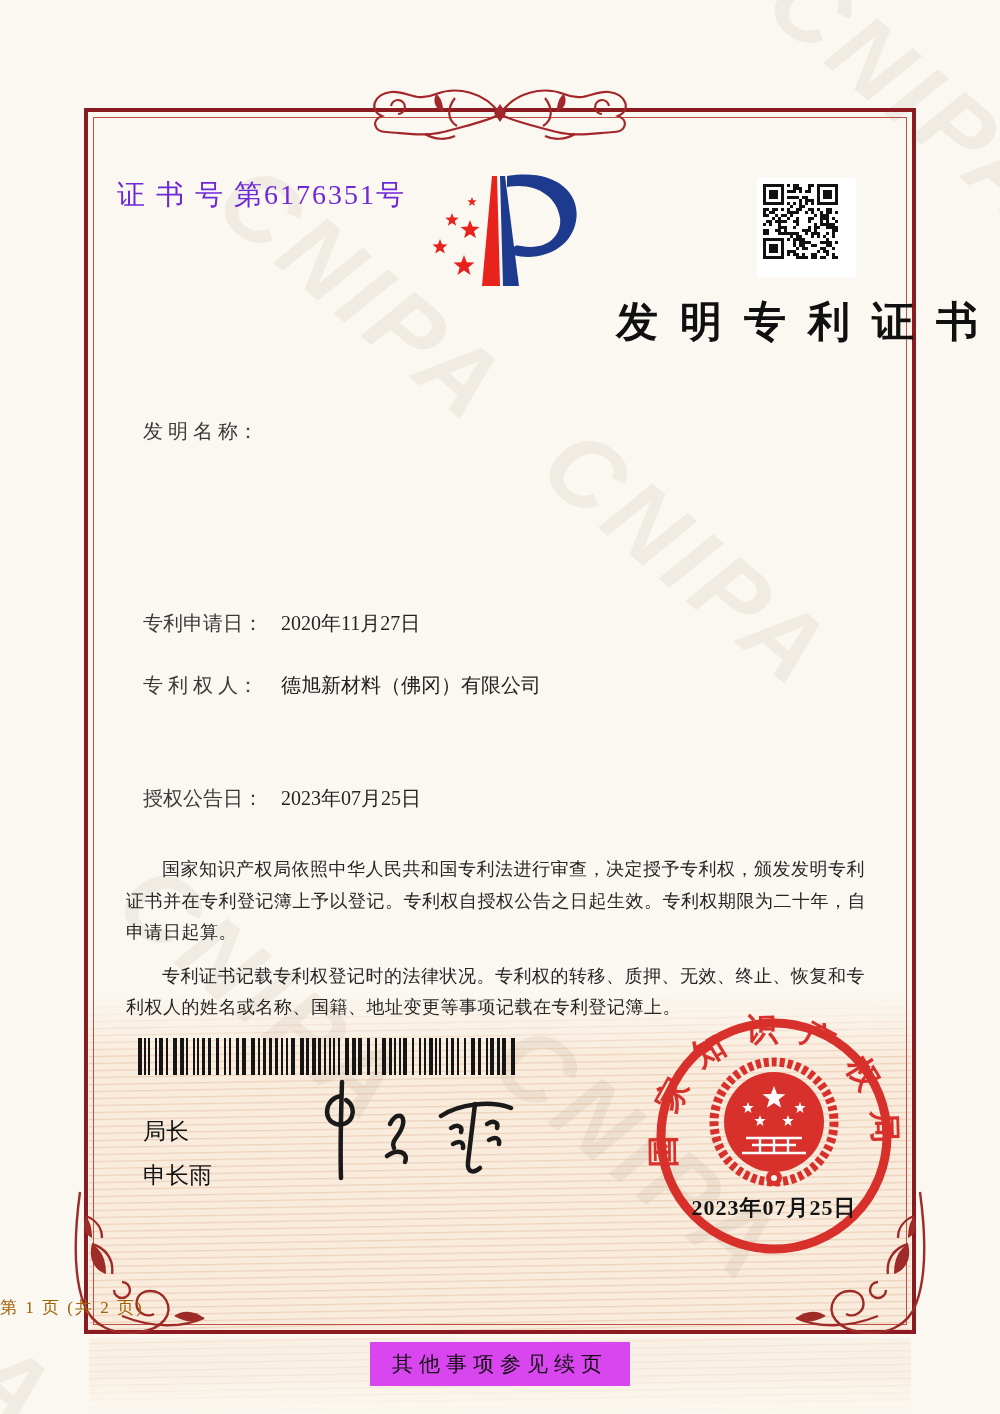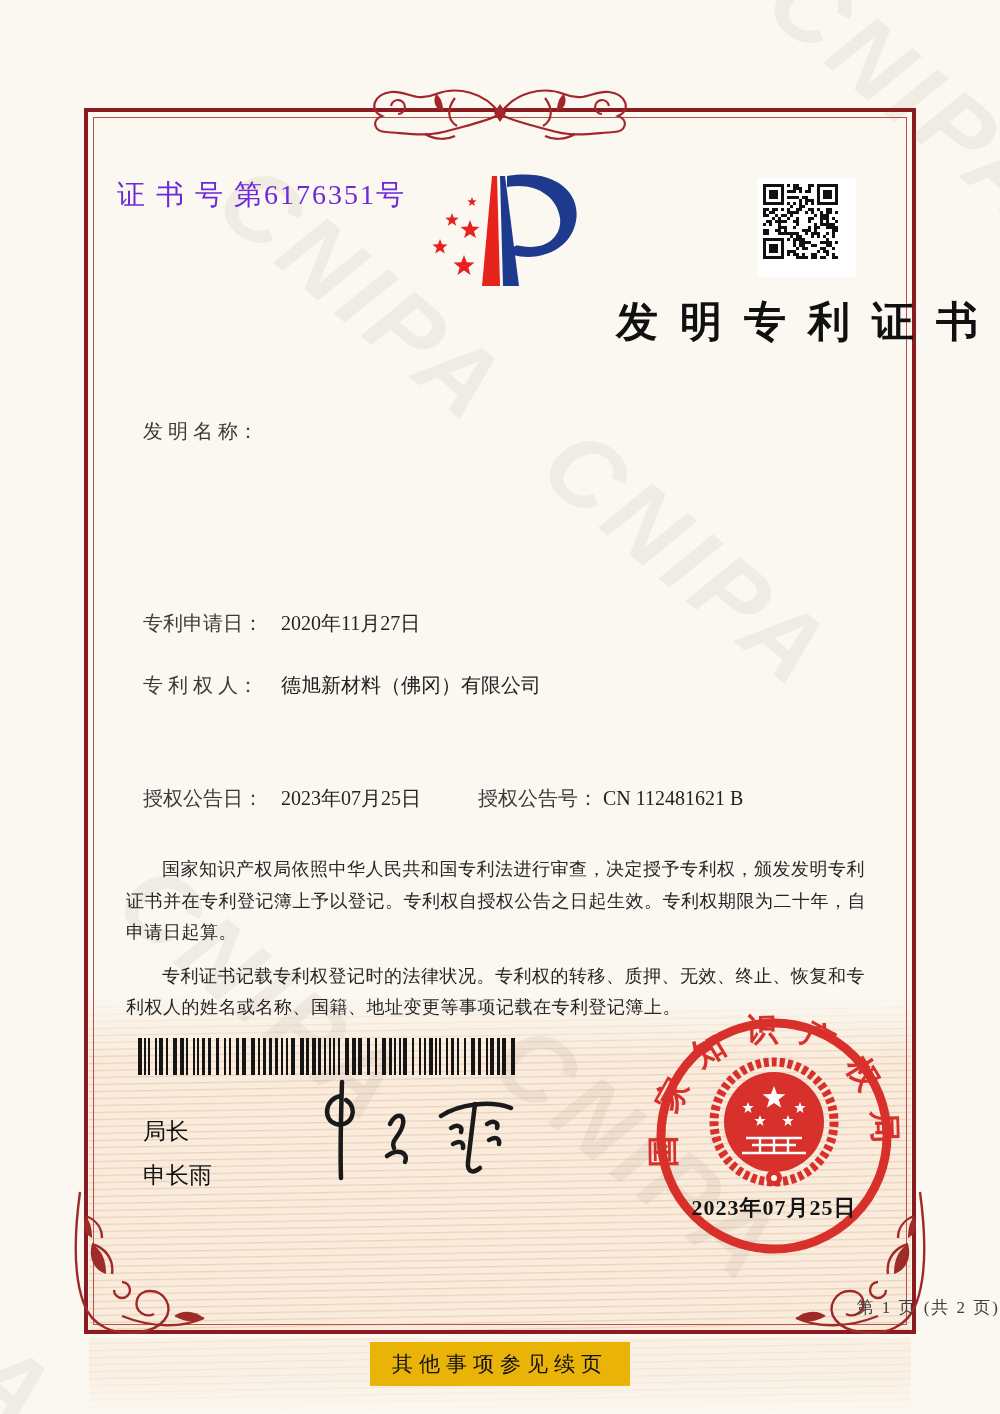--- a/index.html
+++ b/index.html
@@ -54,23 +54,23 @@
   .officer{position:absolute;left:143px;z-index:5;font-family:Liberation Serif, serif;
       font-size:23px;color:#111;}
   .officer.t1{top:1116px;} .officer.t2{top:1160px;}
   .signature{position:absolute;left:295px;top:1066px;width:240px;height:128px;z-index:5;}
 
   .seal{position:absolute;left:648px;top:1010px;width:252px;height:252px;z-index:6;}
   .seal svg{position:absolute;left:0;top:0;}
   .seal-date{position:absolute;left:26px;top:183px;width:200px;text-align:center;z-index:7;
       font-size:22px;font-weight:600;color:#141414;letter-spacing:1px;}
 
-  .footer-page{position:absolute;left:0;top:1296px;width:100%;text-align:right;z-index:5;
-      font-size:17px;letter-spacing:2px;color:#404040;}
-  .note{position:absolute;left:50%;top:1342px;transform:translateX(-50%);z-index:5;background:#eab308;
+  .footer-page{position:absolute;left:0;top:1296px;width:100%;text-align:left;z-index:5;
+      font-size:17px;letter-spacing:2px;color:#a16207;}
+  .note{position:absolute;left:50%;top:1342px;transform:translateX(-50%);z-index:5;background:#d946ef;
       padding:8px 22px;font-size:21px;letter-spacing:6px;color:#111;white-space:nowrap;}
 </style>
 </head>
 <body>
 
 <div class="page">
 
   <div class="guilloche"></div>
   <div class="guilloche2"></div>
 
@@ -373,24 +373,20 @@
     <span class="val">2020年11月27日</span>
   </div>
   <div class="row" style="top:672px">
     <span class="lbl">专 利 权 人：</span>
     <span class="val">德旭新材料（佛冈）有限公司</span>
   </div>
   <div class="row" style="top:785px">
     <span class="lbl">授权公告日：</span>
     <span class="val">2023年07月25日</span>
   </div>
-  <div class="grant2">
-    <span class="lbl">授权公告号：</span>
-    <span class="val">CN 112481621 B</span>
-  </div>
 
   <div class="body-text">
     <p>国家知识产权局依照中华人民共和国专利法进行审查，决定授予专利权，颁发发明专利证书并在专利登记簿上予以登记。专利权自授权公告之日起生效。专利权期限为二十年，自申请日起算。</p>
     <p>专利证书记载专利权登记时的法律状况。专利权的转移、质押、无效、终止、恢复和专利权人的姓名或名称、国籍、地址变更等事项记载在专利登记簿上。</p>
   </div>
 
   <div class="barcode-wrap">
     <svg id="barcode" width="382" height="37" viewBox="0 0 382 37">
         <rect x="0" y="0" width="4" height="37" fill="#151515"></rect>
         <rect x="6" y="0" width="2" height="37" fill="#151515"></rect>

